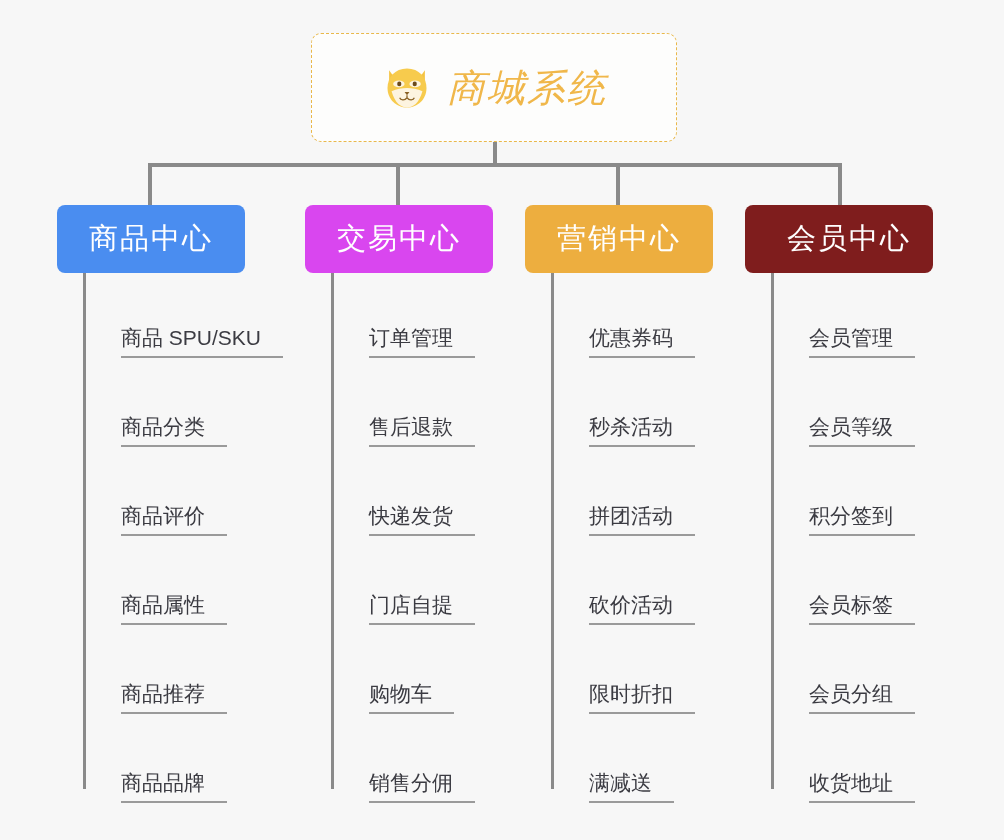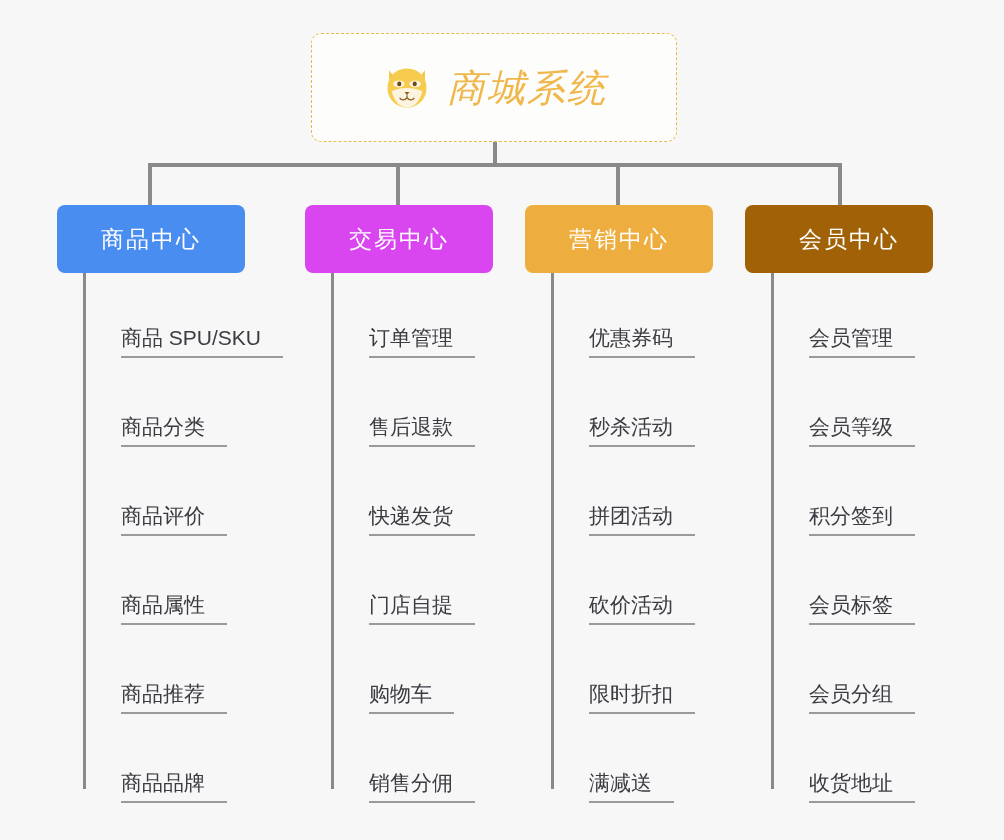--- a/index.html
+++ b/index.html
@@ -83,21 +83,21 @@
   }
   .cat-box {
     width: 188px;
     height: 68px;
     box-sizing: border-box;
     border-radius: 8px;
     display: flex;
     align-items: center;
     justify-content: center;
     color: #ffffff;
-    font-size: 23px;
+    font-size: 29px;
     letter-spacing: 2px;
     white-space: nowrap;
   }
 
   
   .leaf-list {
     position: relative;
     margin-left: 26px;
     padding-left: 0;
     width: 174px;
@@ -234,21 +234,21 @@
       <div class="leaf-item">
           <span class="leaf-text">限时折扣</span>
         </div>
       <div class="leaf-item">
           <span class="leaf-text">满减送</span>
         </div>
     </div>
   </div>
 
   <div class="column" style="left:745px;">
-    <div class="cat-box" style="background: #a16207; padding-left: 20px;">
+    <div class="cat-box" style="background: #7f1d1d; padding-left: 20px;">
       <span>会员中心</span>
     </div>
     <div class="leaf-list">
       <div class="leaf-spine" style="background: rgb(138, 138, 138);"></div>
       <div class="leaf-item">
           <span class="leaf-text">会员管理</span>
         </div>
       <div class="leaf-item">
           <span class="leaf-text">会员等级</span>
         </div>

